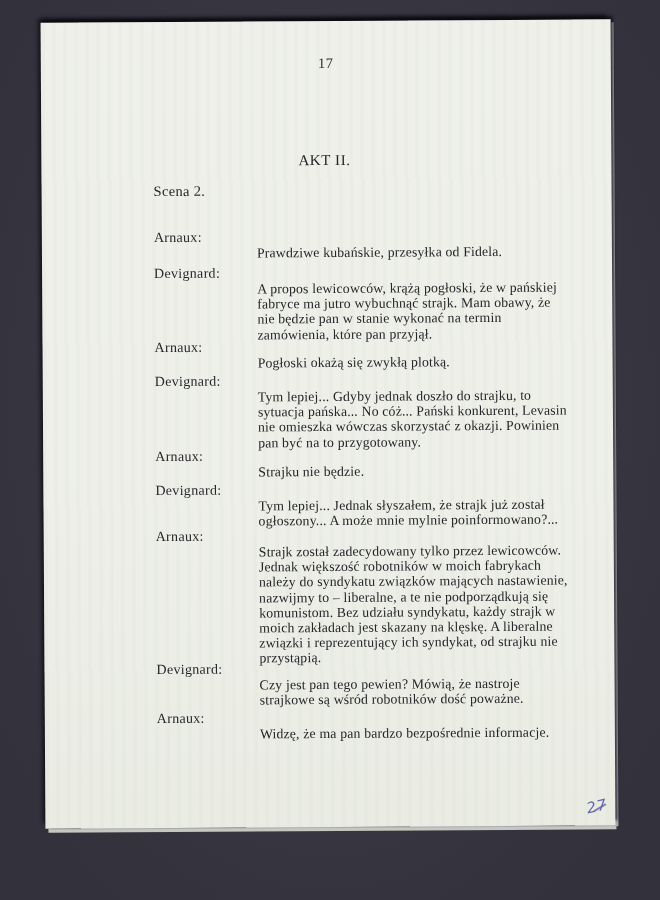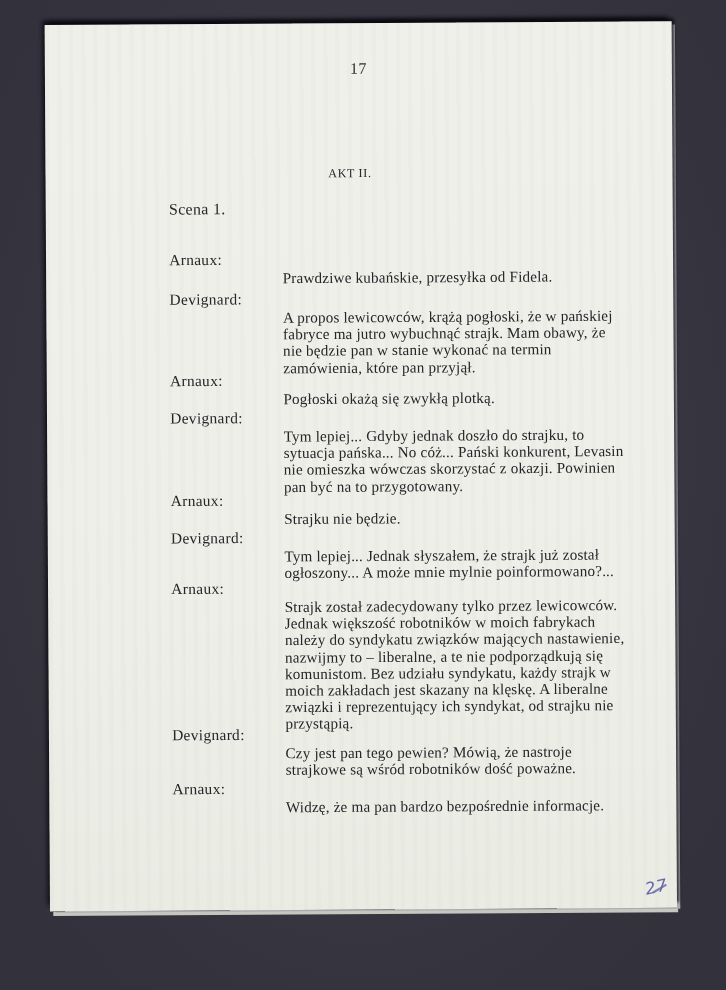--- a/index.html
+++ b/index.html
@@ -45,21 +45,21 @@
     width: 100%;
     text-align: center;
     font-size: 14.5px;
     color: #2c2c30;
     letter-spacing: 0.5px;
   }
   .act-title {
     position: absolute;
     left: 257px;
     top: 131px;
-    font-size: 11px;
+    font-size: 15px;
     color: #26262a;
     letter-spacing: 0.6px;
   }
   .scene-label {
     position: absolute;
     left: 112px;
     top: 161px;
     font-size: 14.5px;
     color: #26262a;
     letter-spacing: 0.3px;
@@ -112,21 +112,21 @@
 </head>
 <body>
 
 <div class="stage">
   <div class="paper">
 
     <div class="pageno">17</div>
 
     <div class="act-title">AKT II.</div>
 
-    <div class="scene-label">Scena 1.</div>
+    <div class="scene-label">Scena 2.</div>
 
     <div class="entry" style="top:208px">
       <div class="speaker">Arnaux:</div>
       <div class="utterance">Prawdziwe kubańskie, przesyłka od Fidela.</div>
     </div>
 
     <div class="entry" style="top:244px">
       <div class="speaker">Devignard:</div>
       <div class="utterance">A propos lewicowców, krążą pogłoski, że w pańskiej
 fabryce ma jutro wybuchnąć strajk. Mam obawy, że

